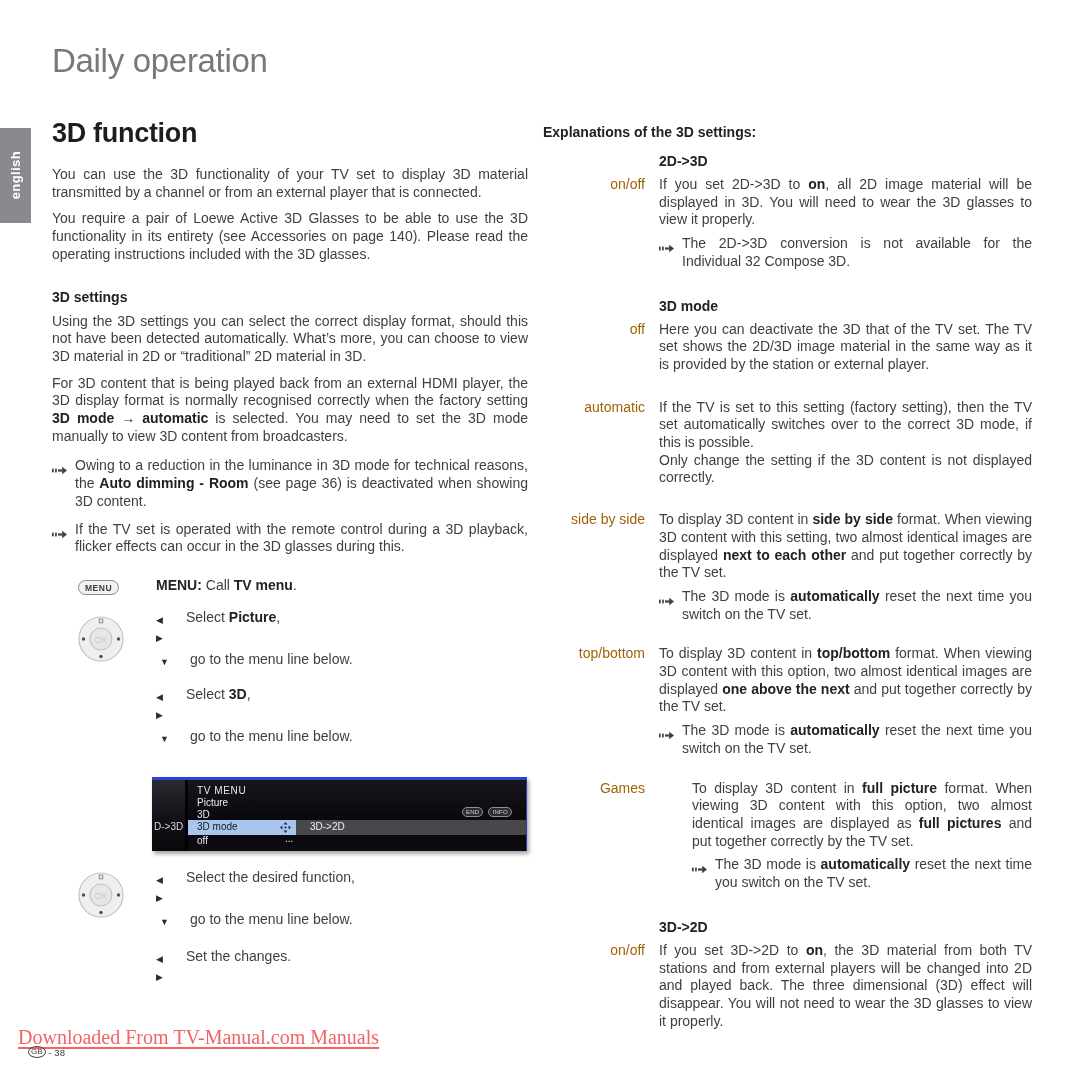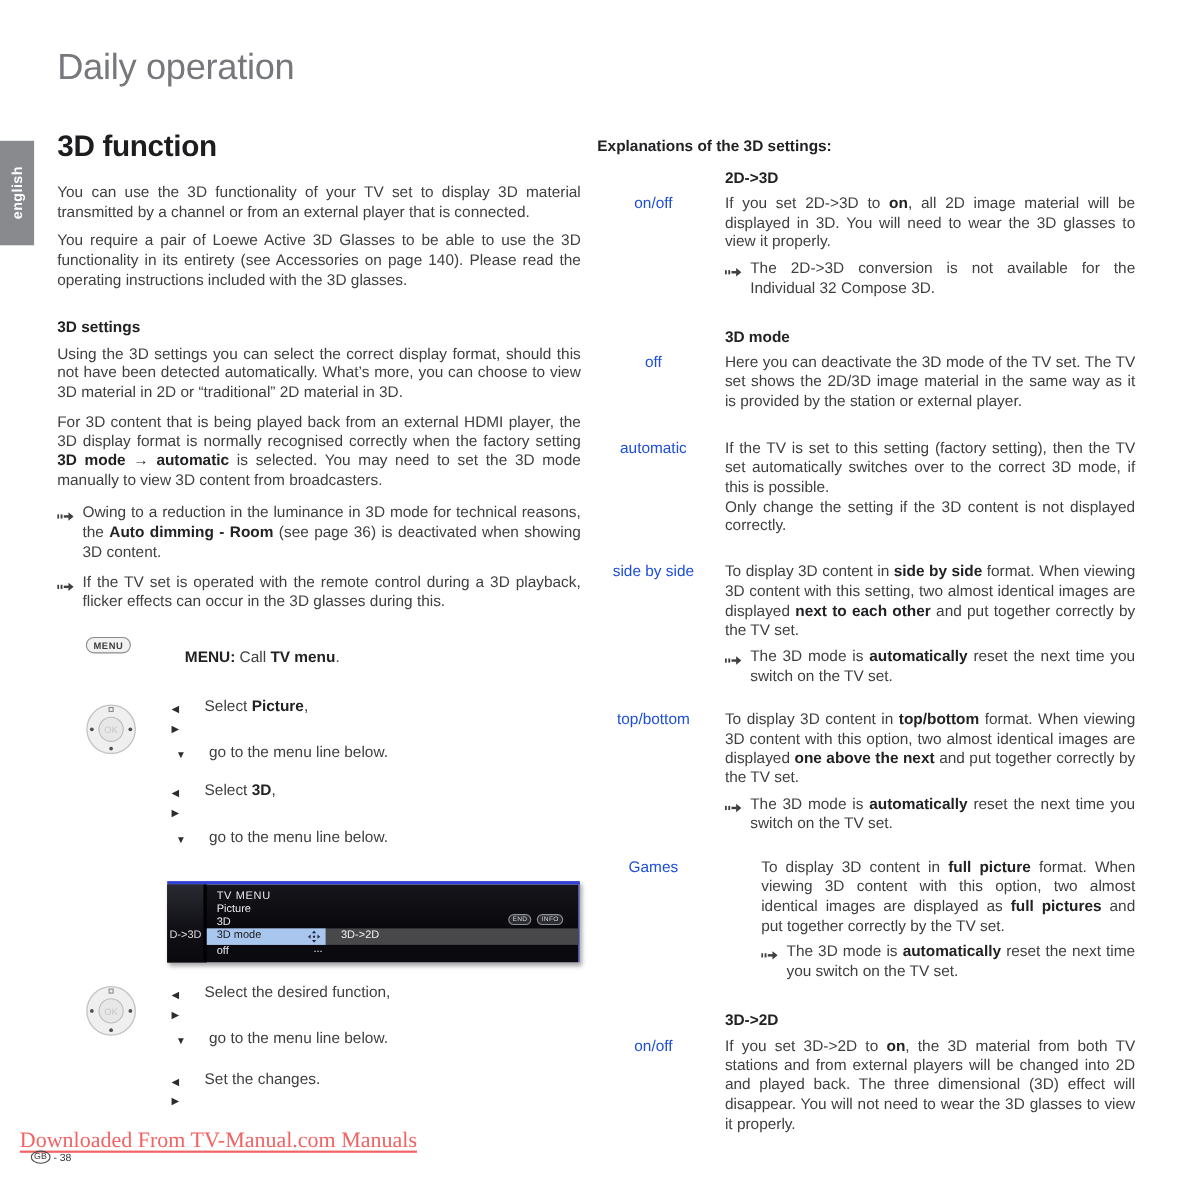--- a/index.html
+++ b/index.html
@@ -38,21 +38,21 @@
   .tv-row{position:absolute;left:36px;right:0;top:40px;height:15px;background:#48484b;}
   .tv-sel{position:absolute;left:0;top:0;width:108px;height:15px;background:#a9c7ee;color:#17171b;}
   .tv-sel span{position:absolute;left:9px;top:1px;}
   .tv-cross{position:absolute;right:5px;top:2px;}
   .tv-val{position:absolute;left:122px;top:1px;color:#f0f0f2;}
   .tv-badges{position:absolute;right:14px;top:27px;display:flex;gap:5px;}
   .tv-badge{border:1px solid #8f8f96;background:#2c2c33;color:#d2d2d8;border-radius:6px;
             font-size:6px;line-height:8px;padding:0 3px;letter-spacing:0.3px;}
   
   .entry{display:grid;grid-template-columns:102px 1fr;column-gap:14px;margin-bottom:17px;}
-  .entry-label{text-align:center;font-size:14px;line-height:17.7px;color:#1d4ed8;}
+  .entry-label{text-align:right;font-size:14px;line-height:17.7px;color:#a16207;}
   .entry-body p{font-size:14px;line-height:17.7px;text-align:justify;margin:0;}
   .entry-body .note{margin:6px 0 0 0;}
   .entry.subrow{margin-bottom:6px;}
   .entry.subrow h4{margin:10px 0 0 0;}
   .exp-head{font-size:14px;font-weight:bold;color:#222225;margin:0 0 13px 0;}
   
   .footer-link{position:absolute;left:18px;top:1026px;font-family:"Liberation Serif",serif;
                font-size:20px;color:#f26363;text-decoration:underline;text-underline-offset:3px;}
   .footer-page{position:absolute;left:28px;top:1046px;font-size:9.5px;color:#3a3a3c;display:flex;align-items:center;gap:3px;}
   .gb-badge{display:inline-block;border:1px solid #4a4a4c;border-radius:50%;padding:0 2px;font-size:8px;line-height:10px;}
@@ -101,21 +101,21 @@
       <p>If the TV set is operated with the remote control during a 3D playback, flicker effects can occur in the 3D glasses during this.</p>
     </div>
 
     <div class="steps">
 
       <div class="step">
         <div class="step-icons">
           <span class="menu-btn">MENU</span>
         </div>
         <div>
-          <p class="body" style="margin:12px;"><b>MENU:</b> Call <b>TV menu</b>.</p>
+          <p class="body" style="margin:0;"><b>MENU:</b> Call <b>TV menu</b>.</p>
         </div>
       </div>
 
       <div class="step">
         <div class="step-icons" style="padding-top:8px;">
           <svg width="46" height="46" viewBox="0 0 46 46">
             <circle cx="23" cy="23" r="22" fill="#efefef" stroke="#c3c3c3" stroke-width="1.2"></circle>
             <circle cx="23" cy="23" r="11" fill="#e7e7e7" stroke="#bcbcbc" stroke-width="1"></circle>
             <text x="23" y="26.5" font-size="8.5" fill="#c9c9c9" text-anchor="middle" font-family="Liberation Sans, sans-serif">OK</text>
             <rect x="21.2" y="3.2" width="3.6" height="3.6" fill="none" stroke="#8b8b8b" stroke-width="1"></rect>
@@ -239,21 +239,21 @@
     <div class="entry subrow">
       <div class="entry-label"></div>
       <div class="entry-body">
           <h4 class="subhead">3D mode</h4>
         </div>
     </div>
 
     <div class="entry">
       <div class="entry-label">off</div>
       <div class="entry-body">
-        <p>Here you can deactivate the 3D mode of the TV set. The TV set shows the 2D/3D image material in the same way as it is provided by the station or external player.</p>
+        <p>Here you can deactivate the 3D that of the TV set. The TV set shows the 2D/3D image material in the same way as it is provided by the station or external player.</p>
       </div>
     </div>
 
     <div class="entry" style="margin-top:25px;">
       <div class="entry-label">automatic</div>
       <div class="entry-body">
         <p>If the TV is set to this setting (factory setting), then the TV set automatically switches over to the correct 3D mode, if this is possible.</p>
         <p>Only change the setting if the 3D content is not displayed correctly.</p>
       </div>
     </div>

